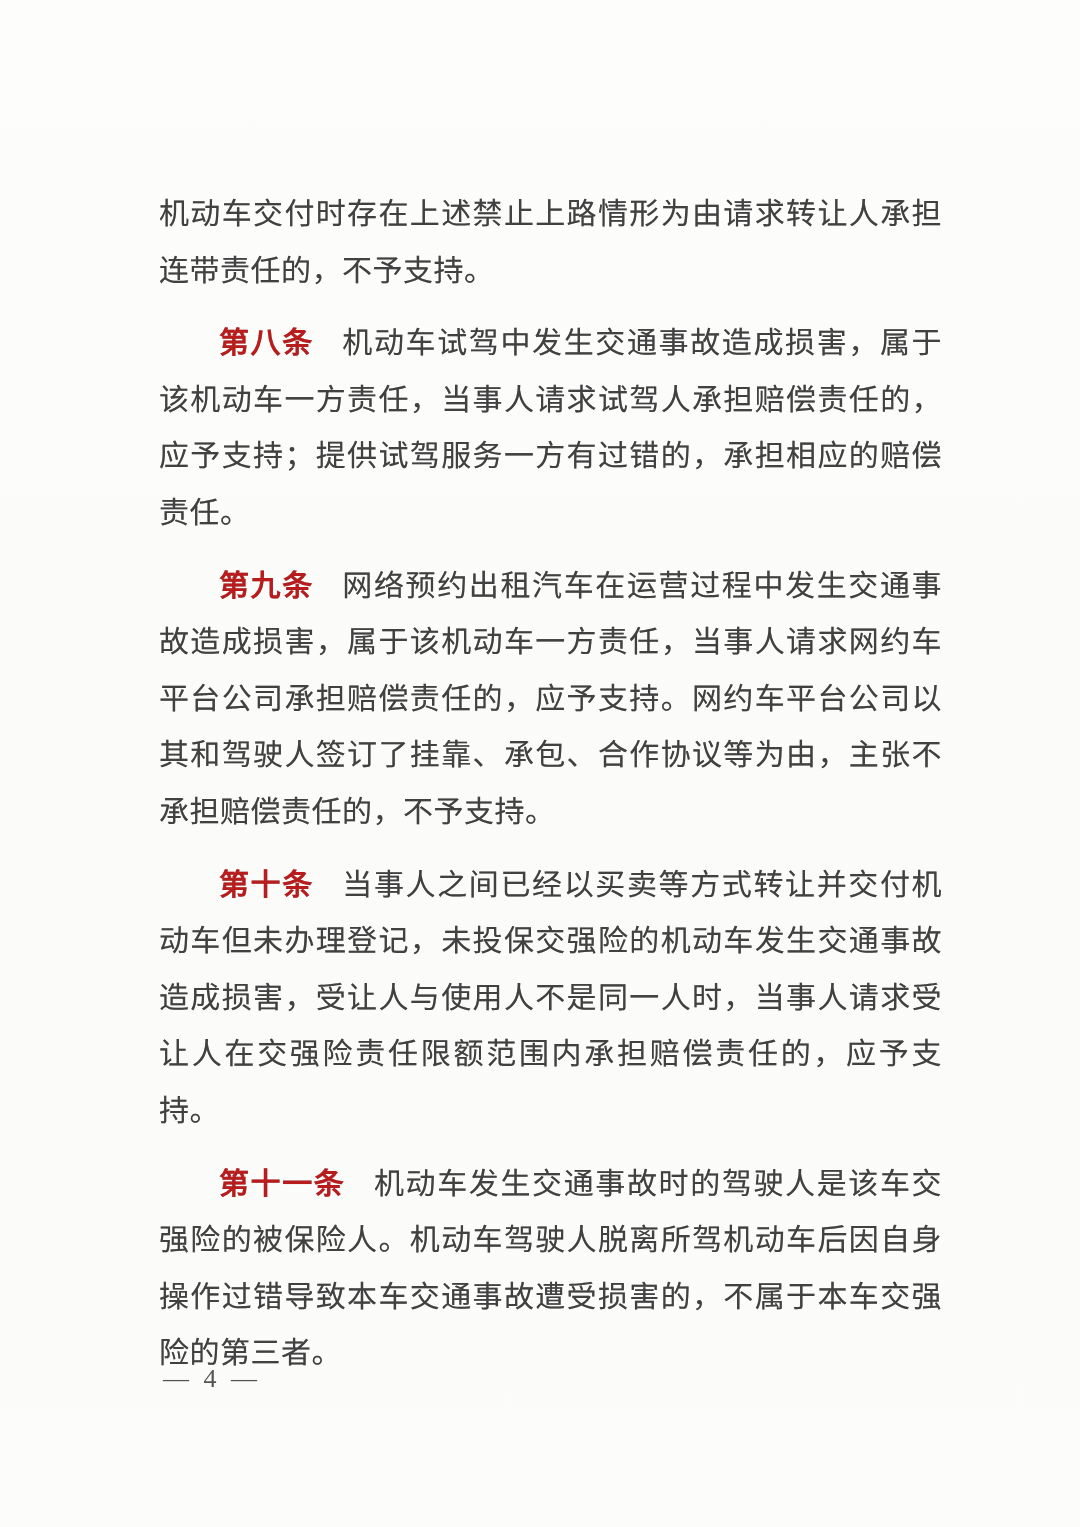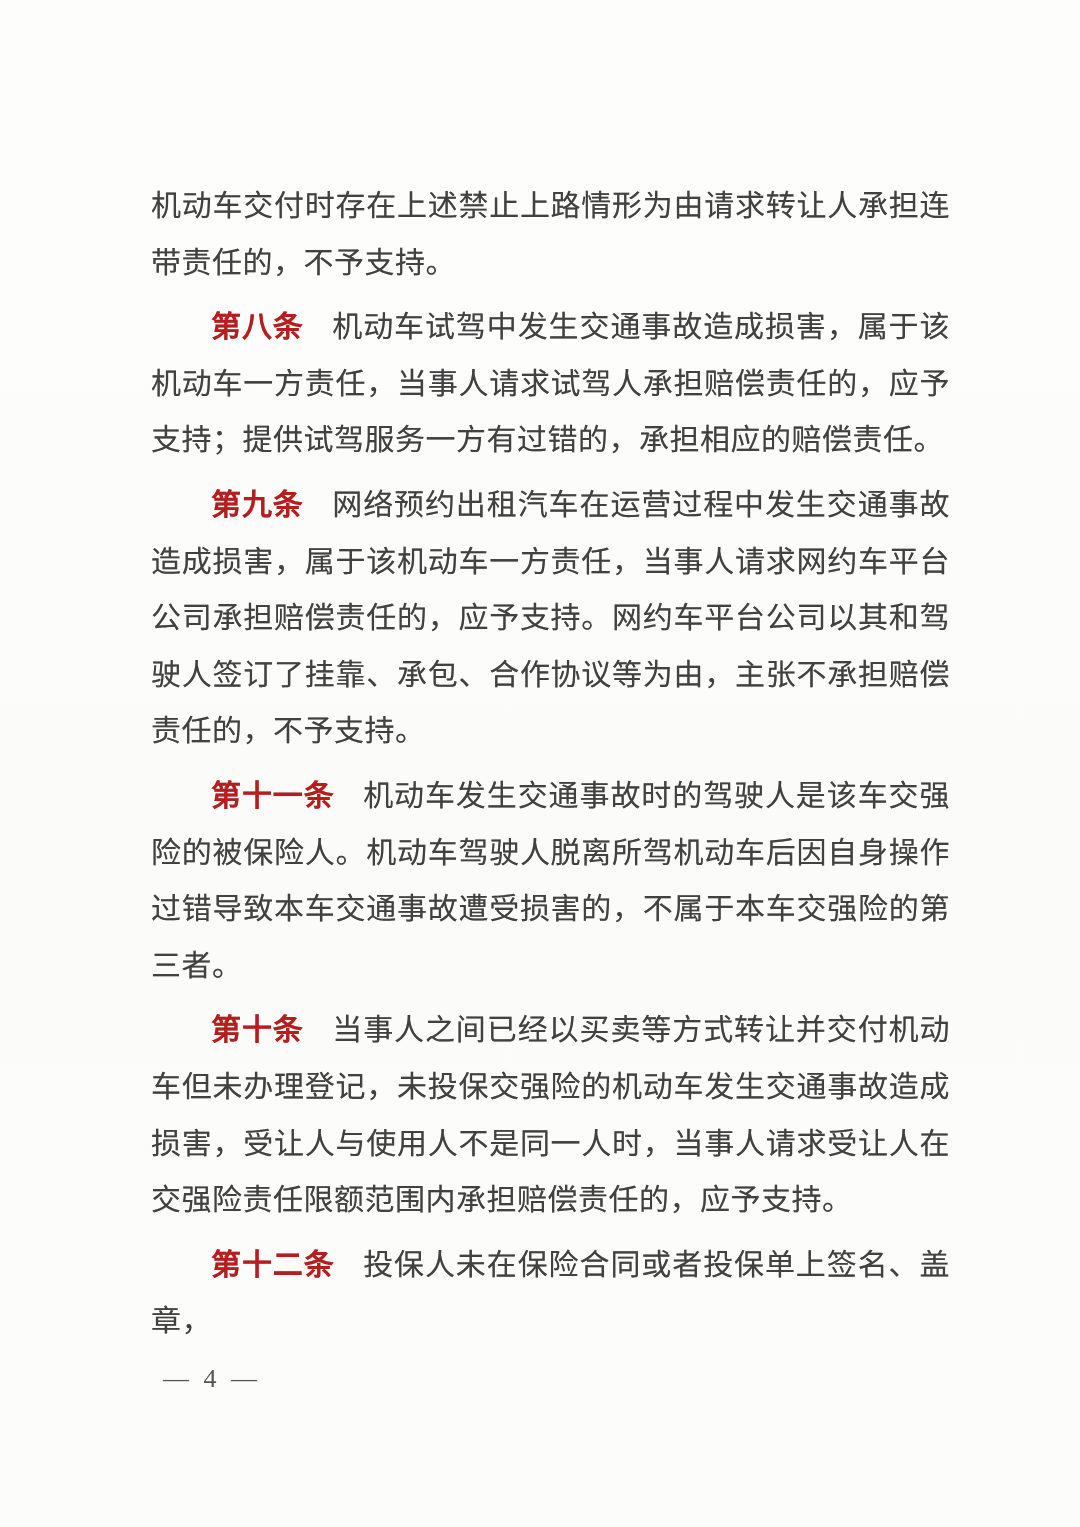--- a/index.html
+++ b/index.html
@@ -27,21 +27,21 @@
     top: 170px;
     width: 815px;
     color: #414141;
     font-size: 30px;
     line-height: 56.6px;
     text-align: justify;
     text-justify: inter-ideograph;
     letter-spacing: 0.5px;
   }
   .para {
-    margin: 8px;
+    margin: 16px;
     padding: 0;
     text-indent: 2em;
     
     text-shadow: 0 0 0.6px rgba(65,65,65,0.45);
   }
   .para.no-indent {
     text-indent: 0;
   }
   .article {
     font-family: "Liberation Sans", "DejaVu Sans", sans-serif;
@@ -74,28 +74,25 @@
     <p class="para">
       <span class="article">第八条</span><span>机动车试驾中发生交通事故造成损害，属于该机动车一方责任，当事人请求试驾人承担赔偿责任的，应予支持；提供试驾服务一方有过错的，承担相应的赔偿责任。</span>
     </p>
 
     <p class="para">
       <span class="article">第九条</span><span>网络预约出租汽车在运营过程中发生交通事故造成损害，属于该机动车一方责任，当事人请求网约车平台公司承担赔偿责任的，应予支持。网约车平台公司以其和驾驶人签订了挂靠、承包、合作协议等为由，主张不承担赔偿责任的，不予支持。</span>
     </p>
 
 
     <p class="para">
-      <span class="article">第十一条</span><span>机动车发生交通事故时的驾驶人是该车交强险的被保险人。机动车驾驶人脱离所驾机动车后因自身操作过错导致本车交通事故遭受损害的，不属于本车交强险的第三者。</span>
-    </p>
-
-    <p class="para">
       <span class="article">第十条</span><span>当事人之间已经以买卖等方式转让并交付机动车但未办理登记，未投保交强险的机动车发生交通事故造成损害，受让人与使用人不是同一人时，当事人请求受让人在交强险责任限额范围内承担赔偿责任的，应予支持。</span>
     </p>
 
     <p class="para">
-      <span class="article">第十二条</span><span>投保人未在保险合同或者投保单上签名、盖章，</span>
+      <span class="article">第十一条</span><span>机动车发生交通事故时的驾驶人是该车交强险的被保险人。机动车驾驶人脱离所驾机动车后因自身操作过错导致本车交通事故遭受损害的，不属于本车交强险的第三者。</span>
     </p>
+
 
   </div>
 
   <div class="footer">— 4 —</div>
 
 </div>
 
 </body></html>

